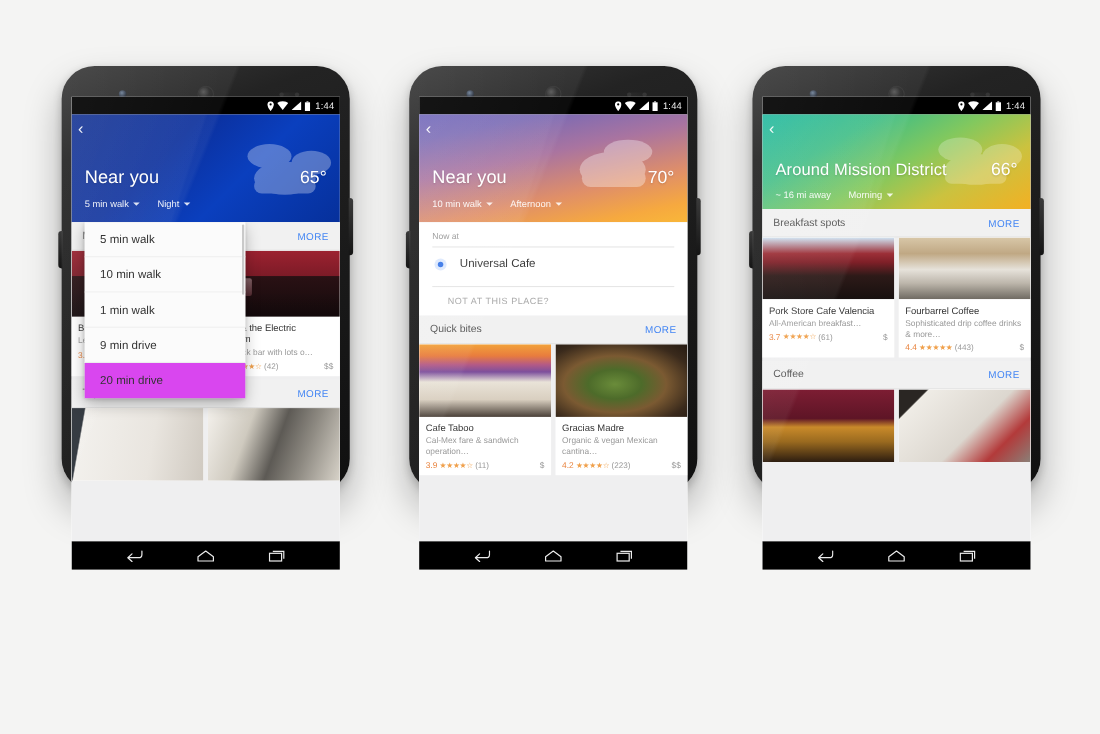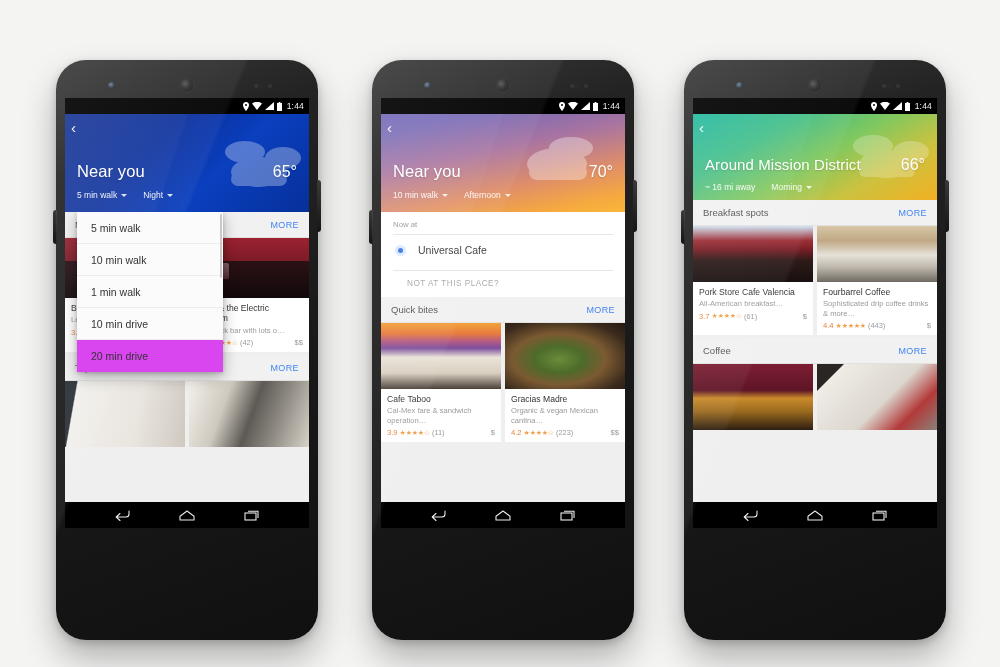--- a/index.html
+++ b/index.html
@@ -11,25 +11,25 @@
   }
   .stage {
     position: relative;
     width: 1000px; height: 667px;
     background: #f4f4f3;
   }
 
   
   .phone {
     position: absolute;
-    width: 262px; height: 580px;
+    width: 262px; height: 387px;
     border-radius: 30px;
     background: linear-gradient(160deg,#3a3a3a 0%, #232323 18%, #1a1a1a 55%, #101010 100%);
     box-shadow: 0 18px 34px rgba(0,0,0,0.28), 0 3px 8px rgba(0,0,0,0.18);
-    padding: 38px 9px 44px 9px;
+    padding: 28px 9px 44px 9px;
   }
   .phone.p1 { left: 56px;  top: 60px; }
   .phone.p2 { left: 372px; top: 60px; }
   .phone.p3 { left: 684px; top: 60px; }
 
   .phone::after { 
     content:"";
     position:absolute; left:0; top:0; width:100%; height:100%;
     border-radius:30px;
     background: linear-gradient(112deg, rgba(255,255,255,0.085) 0%, rgba(255,255,255,0.05) 38%, rgba(255,255,255,0) 39%, rgba(255,255,255,0) 100%);
@@ -334,21 +334,21 @@
                 <div class="ph ph-kitchen"></div>
               </div>
           </div>
         </div>
 
         <div class="dropdown">
           <div class="dd-scroll"></div>
           <div class="dd-item">5 min walk</div>
           <div class="dd-item">10 min walk</div>
           <div class="dd-item">1 min walk</div>
-          <div class="dd-item">10 min drive</div>
+          <div class="dd-item">9 min drive</div>
           <div class="dd-item">20 min drive</div>
         </div>
       </div>
 
       <div class="navbar">
         <svg class="nav-ic" width="16" height="12" viewBox="0 0 16 12">
             <path d="M15 2v3a3 3 0 0 1-3 3H3M6 4.5 2.2 8 6 11.5" fill="none" stroke="#fff" stroke-width="1.1" stroke-linecap="round" stroke-linejoin="round"></path>
           </svg>
         <svg class="nav-ic" width="16" height="12" viewBox="0 0 16 12">
             <path d="M1 11V7.2L8 2l7 5.2V11z" fill="none" stroke="#fff" stroke-width="1.1" stroke-linejoin="round"></path>

